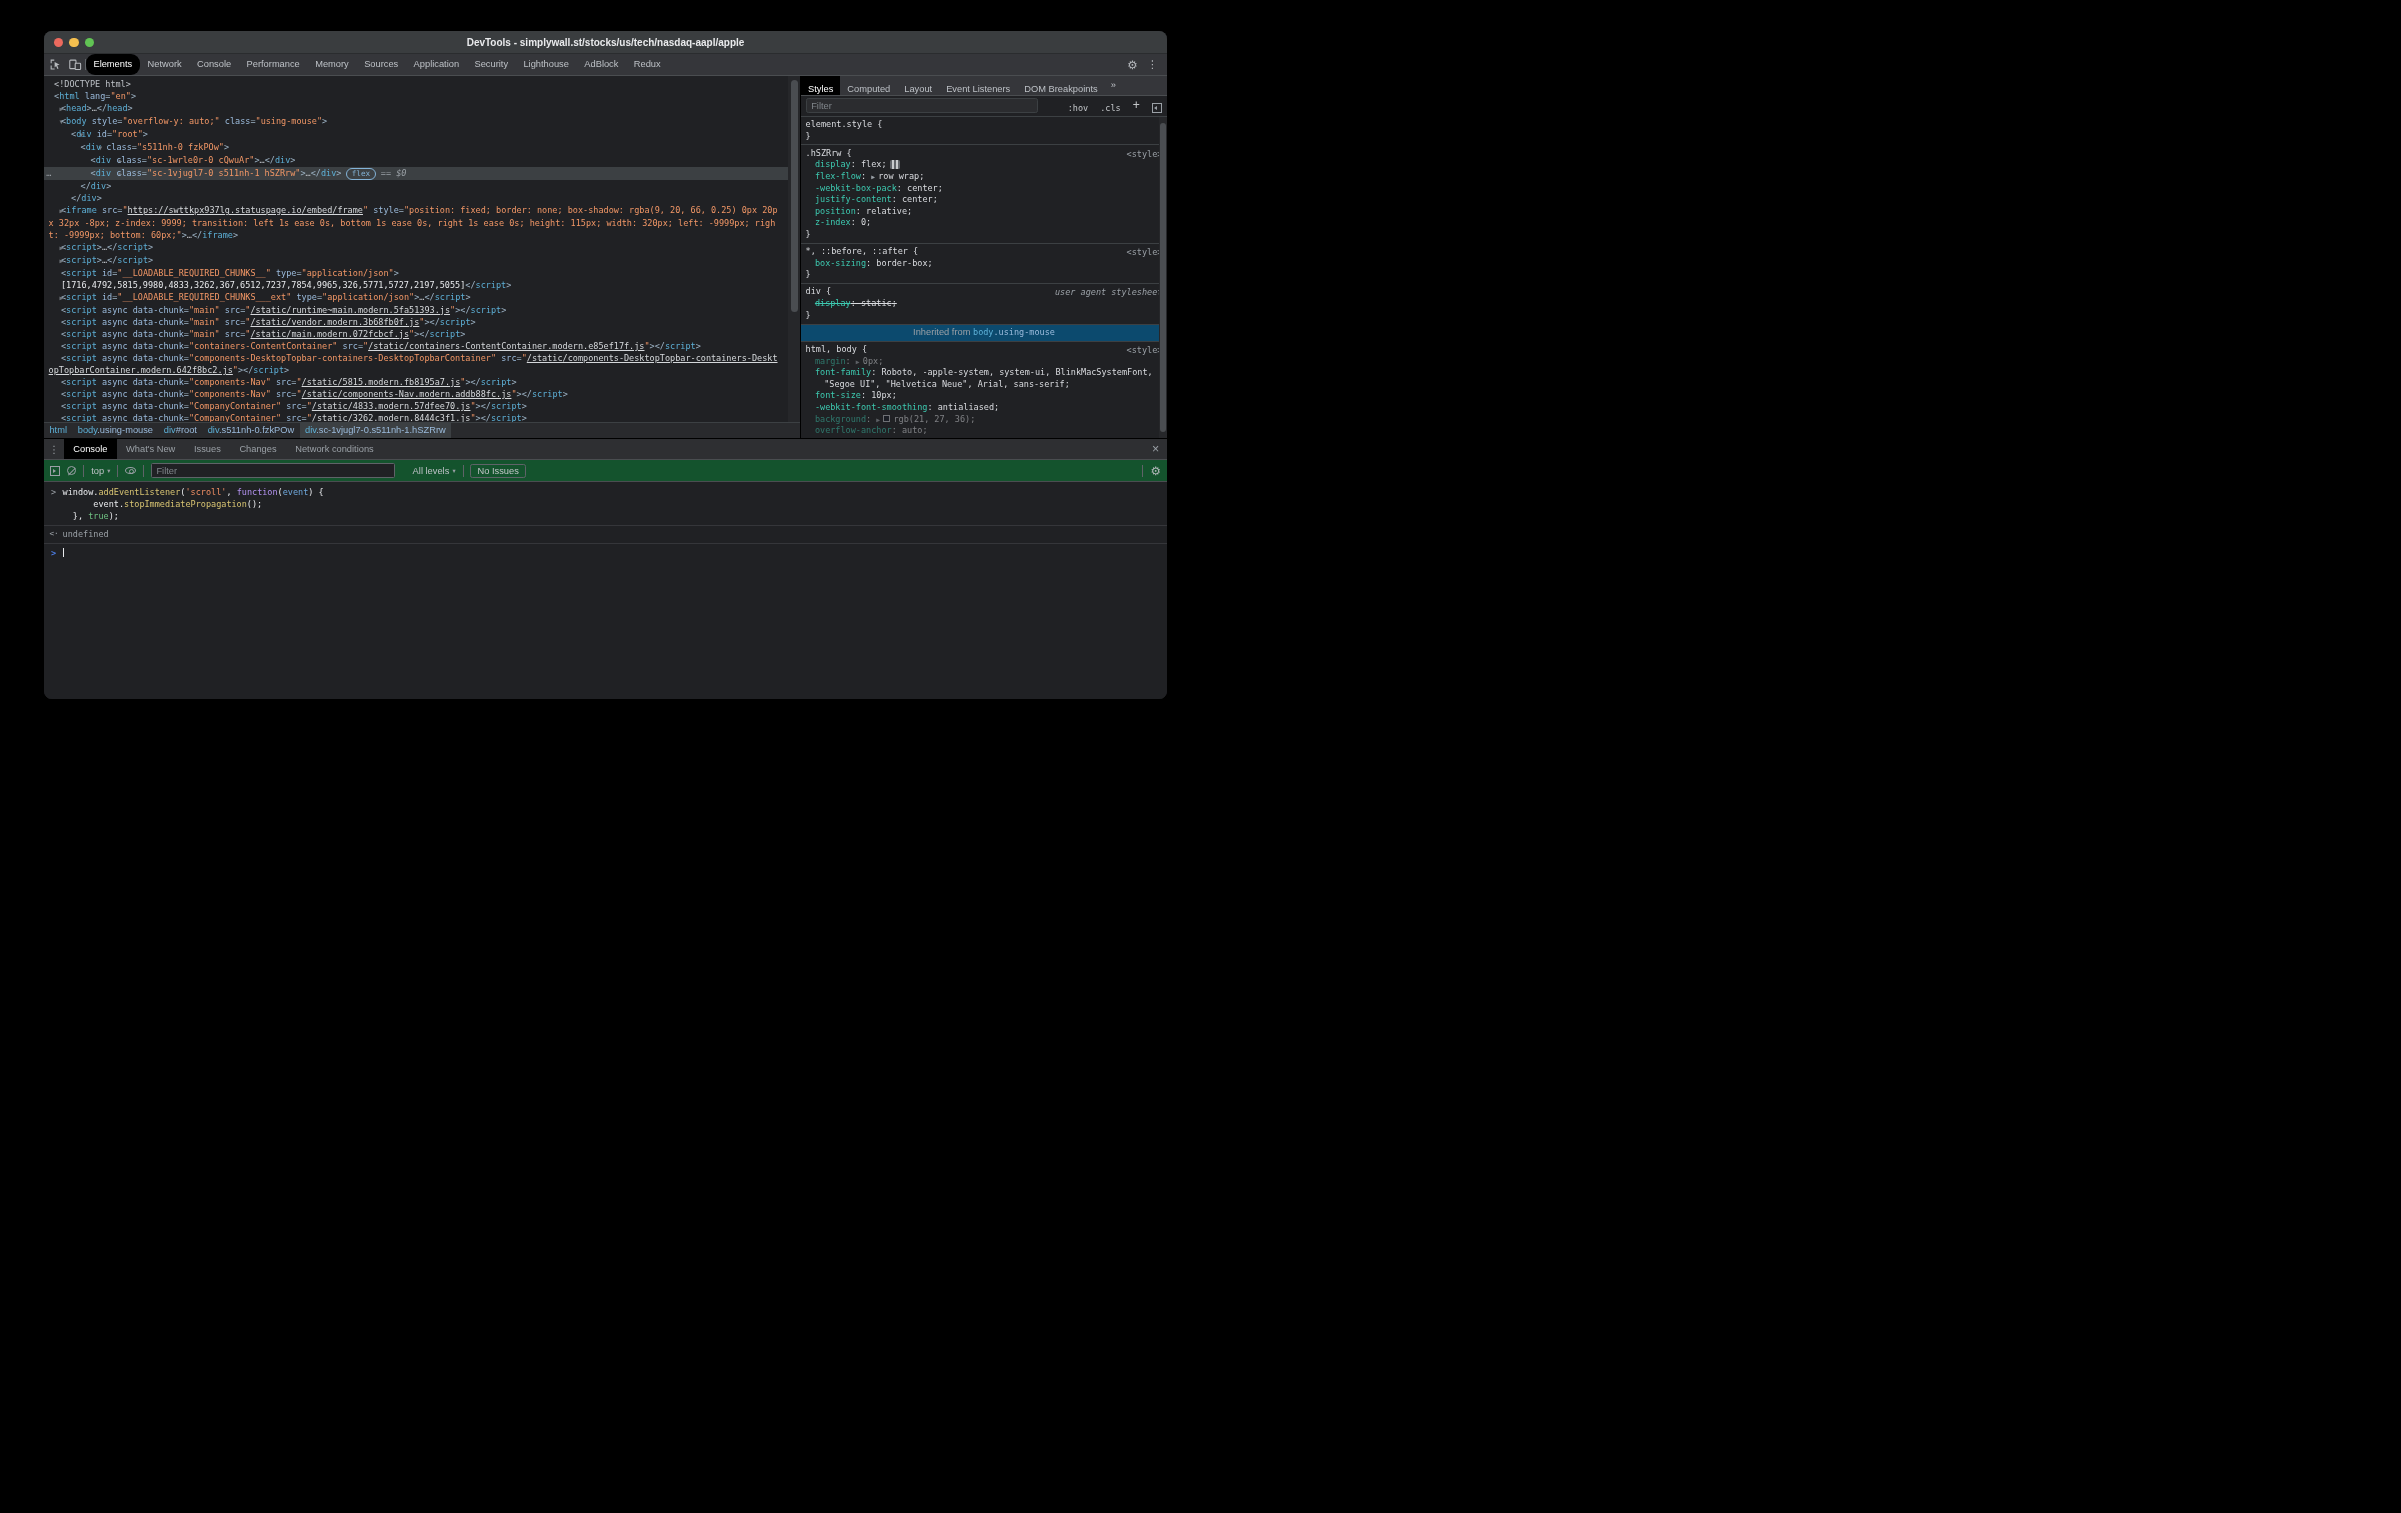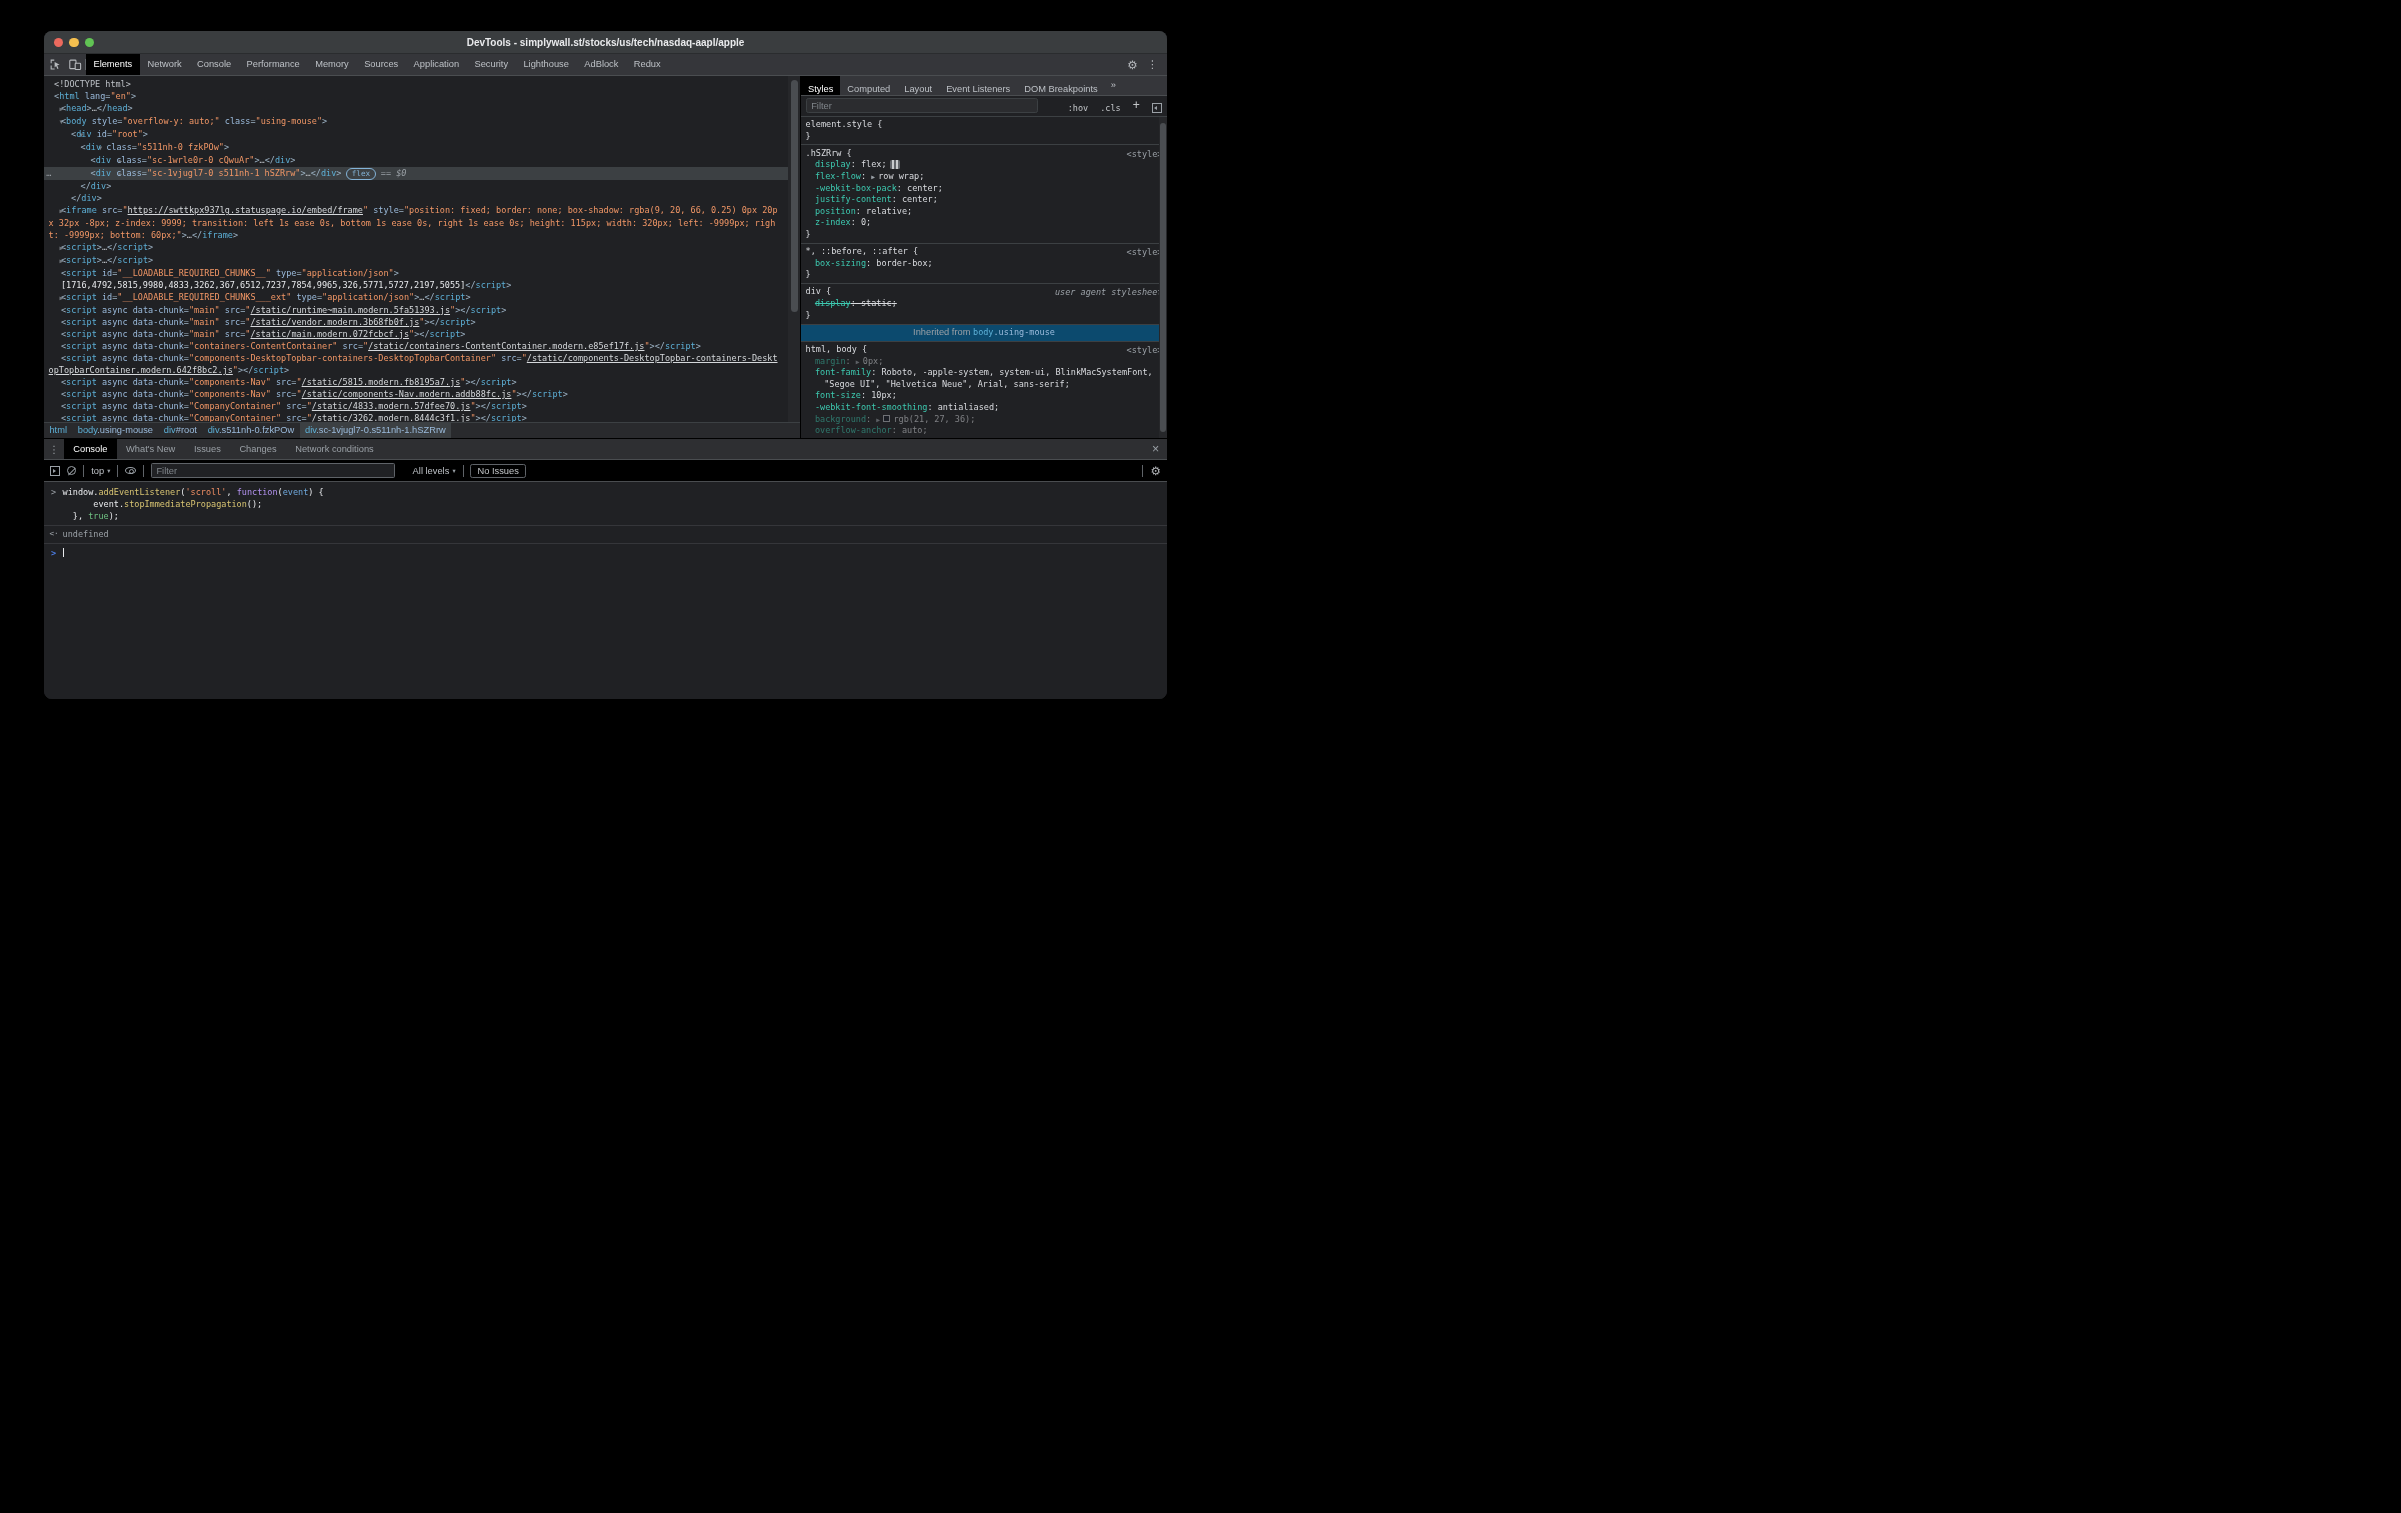--- a/index.html
+++ b/index.html
@@ -14,21 +14,21 @@
   .traffic{position:absolute;left:10px;top:7px;display:flex;gap:6.2px;}
   .tl-dot{width:9.3px;height:9.3px;border-radius:50%;}
   .title-text{color:#e9eaec;font-size:10px;font-weight:bold;}
   
   .main-toolbar{height:21.7px;flex:0 0 21.7px;background:#35363a;border-bottom:0.8px solid #4a4d50;
     display:flex;align-items:stretch;}
   .mt-icons{display:flex;align-items:center;padding:0 3.1px 0 6.2px;gap:7.7px;}
   .vdiv{width:0.8px;height:11.6px;background:#5f6368;align-self:center;}
   .main-tabs{display:flex;align-items:stretch;}
   .mtab{padding:0 7.7px;line-height:21px;font-size:9.3px;color:#bdc1c6;white-space:nowrap;cursor:default;}
-  .mtab.sel{background:#000;color:#fff;}
+  .mtab.sel{background:#000;color:#fff;border-radius:9px;}
   .mt-right{margin-left:auto;display:flex;align-items:center;gap:9.3px;padding-right:9.3px;}
   .gear{color:#b6b9bd;font-size:11.6px;line-height:1;}
   .kebab{color:#b6b9bd;font-size:10.8px;letter-spacing:0;line-height:1;}
   
   .content-row{flex:0 0 362px;height:362px;display:flex;min-height:0;}
   .elements-panel{width:756px;flex:0 0 756px;display:flex;flex-direction:column;position:relative;background:#202124;}
   .dom-tree{height:347px;overflow:hidden;padding-top:2.3px;position:relative;
     font-family:"DejaVu Sans Mono",monospace;font-size:8.5px;line-height:12px;}
   .tl{position:relative;padding:0 18.6px 0 4.6px;text-indent:var(--ti);white-space:pre-wrap;word-break:break-all;color:#9cb2c4;}
   .tl.sel{background:#3c4043;}
@@ -88,21 +88,21 @@
   .st-thumb{position:absolute;left:1.5px;right:1.5px;top:6.2px;bottom:6.2px;background:#4a4d51;border-radius:3.9px;}
   
   .drawer{flex:1;display:flex;flex-direction:column;border-top:0.8px solid #000;min-height:0;}
   .drawer-tabbar{height:21.7px;flex:0 0 21.7px;background:#2e2f32;border-bottom:0.8px solid #4a4d50;
     display:flex;align-items:stretch;position:relative;}
   .d-kebab{width:20px;display:flex;align-items:center;justify-content:center;color:#9aa0a6;font-size:10px;}
   .dtab{padding:0 9.3px;line-height:21px;font-size:9.3px;color:#9aa0a6;white-space:nowrap;}
   .dtab.sel{background:#000;color:#fff;}
   .d-close{margin-left:auto;width:23px;display:flex;align-items:center;justify-content:center;
     color:#9aa0a6;font-size:12.4px;}
-  .console-toolbar{height:21.7px;flex:0 0 21.7px;background:#000000;border-bottom:0.8px solid #4a4d50;
+  .console-toolbar{height:21.7px;flex:0 0 21.7px;background:#14532d;border-bottom:0.8px solid #4a4d50;
     display:flex;align-items:center;padding:0 6.2px;gap:7px;}
   .ct-ico{color:#9aa0a6;display:flex;align-items:center;}
   .sidebar-ico{width:10px;height:10px;border:1.2px solid #9aa0a6;display:flex;align-items:center;}
   .sidebar-ico i{width:0;height:0;border-top:2.3px solid transparent;border-bottom:2.3px solid transparent;
     border-left:3.1px solid #9aa0a6;margin-left:2.3px;}
   .ban-ico{width:9.3px;height:9.3px;border:1.2px solid #9aa0a6;border-radius:50%;position:relative;}
   .ban-ico::after{content:"";position:absolute;left:-0.8px;top:3.5px;width:10px;height:1.2px;background:#9aa0a6;
     transform:rotate(-45deg);}
   .ct-label{color:#bdc1c6;font-size:9.3px;display:flex;align-items:center;gap:3.1px;}
   .caret{font-size:6.2px;color:#9aa0a6;}

